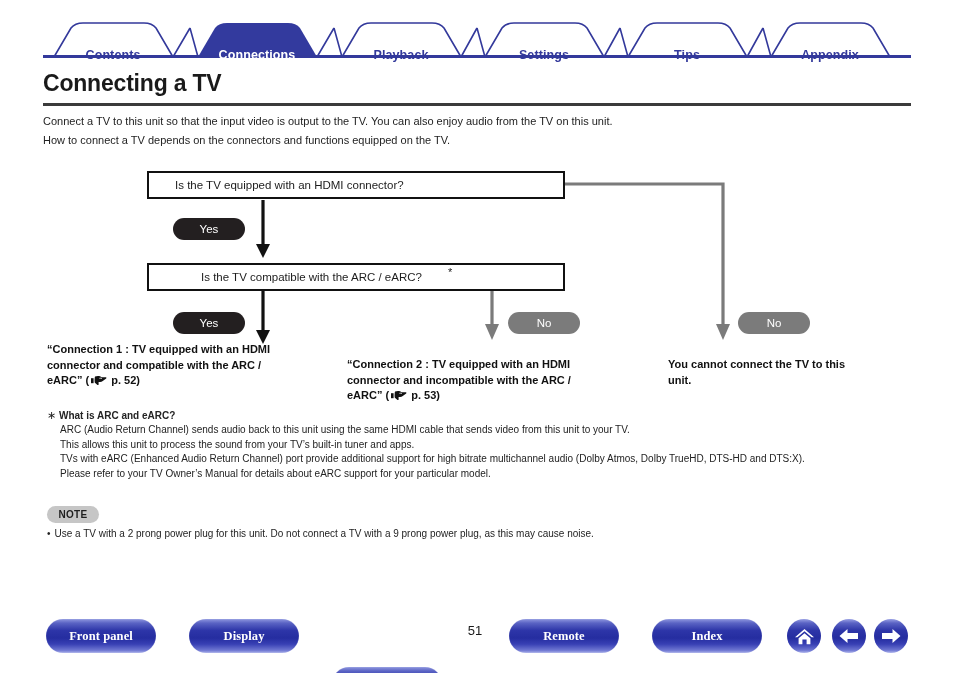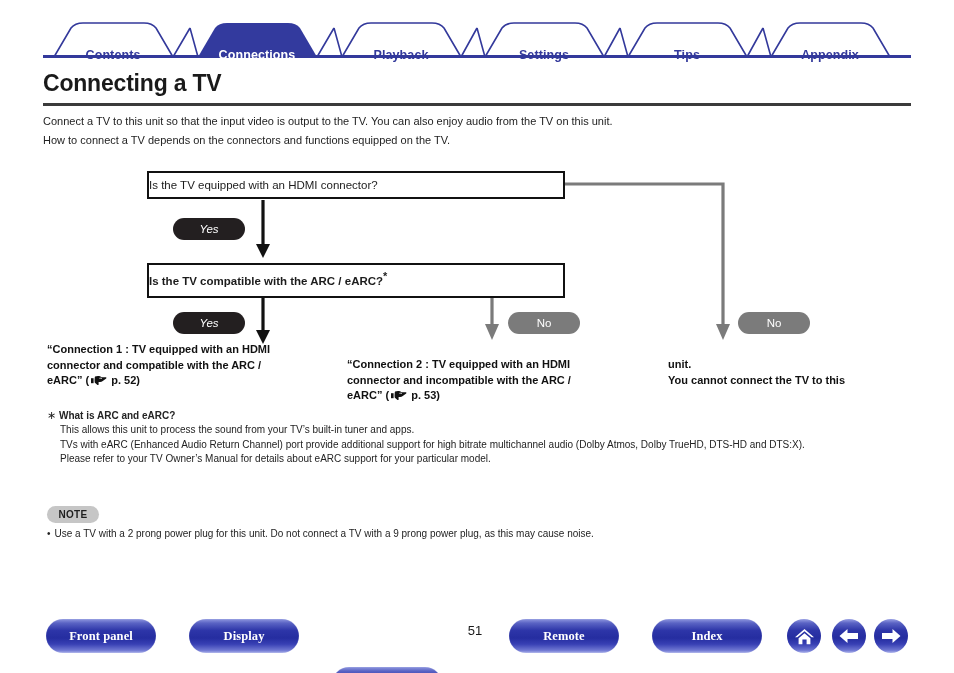--- a/index.html
+++ b/index.html
@@ -74,39 +74,39 @@
   .flowbox {
     position: absolute;
     border: 2px solid #111111;
     background: #ffffff;
     box-sizing: border-box;
     font-size: 11.5px;
     color: #1c1c1c;
     display: flex;
     align-items: center;
   }
-  .flowbox span { }
+  .flowbox span { padding-left: 26px; }
   .sup-star {
     font-size: 11px;
     vertical-align: super;
     line-height: 0;
   }
 
   .pill {
     position: absolute;
     height: 22px;
     border-radius: 11px;
     color: #ffffff;
     font-size: 11.5px;
     display: flex;
     align-items: center;
     justify-content: center;
     box-sizing: border-box;
   }
-  .pill-yes { background: #231f20; width: 72px; font-style: italic; }
+  .pill-yes { background: #231f20; width: 72px; }
   .pill-no  { background: #7b7b7b; width: 72px; }
 
   
   .result {
     position: absolute;
     font-size: 11px;
     font-weight: bold;
     line-height: 15.5px;
     color: #111111;
   }
@@ -271,21 +271,21 @@
   <path d="M 485 324 L 499 324 L 492 340 Z" fill="#7b7b7b"></path>
 
   <path d="M 563 184 L 723 184 L 723 326" fill="none" stroke="#7b7b7b" stroke-width="3.2"></path>
   <path d="M 716 324 L 730 324 L 723 340 Z" fill="#7b7b7b"></path>
 </svg>
 
 <div class="flowbox" style="left:147px; top:171px; width:418px; height:28px;">
   <span>Is the TV equipped with an HDMI connector?</span>
 </div>
 
-<div class="flowbox" style="left:147px; top:263px; width:418px; height:35px;font-weight:bold;">
+<div class="flowbox" style="left:147px; top:263px; width:418px; height:28px;">
   <span><span>Is the TV compatible with the ARC / eARC?</span><span class="sup-star">*</span></span>
 </div>
 
 <div class="pill pill-yes" style="left:173px; top:218px;">
   <span>Yes</span>
 </div>
 <div class="pill pill-yes" style="left:173px; top:312px;">
   <span>Yes</span>
 </div>
 <div class="pill pill-no" style="left:508px; top:312px;">
@@ -309,29 +309,30 @@
   <div>“Connection 2 : TV equipped with an HDMI</div>
   <div>connector and incompatible with the ARC /</div>
   <div><span>eARC” (</span><span class="handglyph"><svg width="17" height="11" viewBox="0 0 17 11">
           <path d="M1 3.2 L3.6 3.2 L3.6 8.2 L1 8.2 Z" fill="#111"></path>
           <path d="M5 1.6 C7.3 0.6 10.2 0.9 11.6 2.2 L15.6 2.2 C16.4 2.2 16.7 2.9 16.2 3.4 L13.8 5.2 C12.6 6.4 10.6 7.1 8.6 7.1 L8.6 9.4 C8.6 10 8 10.3 7.5 9.9 L4.9 7.8 C4.5 7.5 4.5 3.3 5 1.6 Z" fill="#111"></path>
           <path d="M9.3 3.0 C10.2 2.7 11.5 2.8 12.0 3.3 L11.3 4.0 C10.9 3.6 10.0 3.5 9.3 3.7 Z" fill="#fff"></path>
         </svg></span><span> p. 53)</span></div>
 </div>
 
 <div class="result" style="left:668px; top:357px; width:230px;">
+  <div>You cannot connect the TV to this</div>
   <div>unit.</div>
-  <div>You cannot connect the TV to this</div>
 </div>
 
 <div class="footnote">
   <div>
     <span class="fn-star">∗</span>
     <span class="fn-head">What is ARC and eARC?</span>
   </div>
+  <div class="fn-body">ARC (Audio Return Channel) sends audio back to this unit using the same HDMI cable that sends video from this unit to your TV.</div>
   <div class="fn-body">This allows this unit to process the sound from your TV’s built-in tuner and apps.</div>
   <div class="fn-body">TVs with eARC (Enhanced Audio Return Channel) port provide additional support for high bitrate multichannel audio (Dolby Atmos, Dolby TrueHD, DTS-HD and DTS:X).</div>
   <div class="fn-body">Please refer to your TV Owner’s Manual for details about eARC support for your particular model.</div>
 </div>
 
 <div class="note-badge">NOTE</div>
 <div class="note-text">
   <span class="note-bullet">•</span><span>Use a TV with a 2 prong power plug for this unit. Do not connect a TV with a 9 prong power plug, as this may cause noise.</span>
 </div>
 

